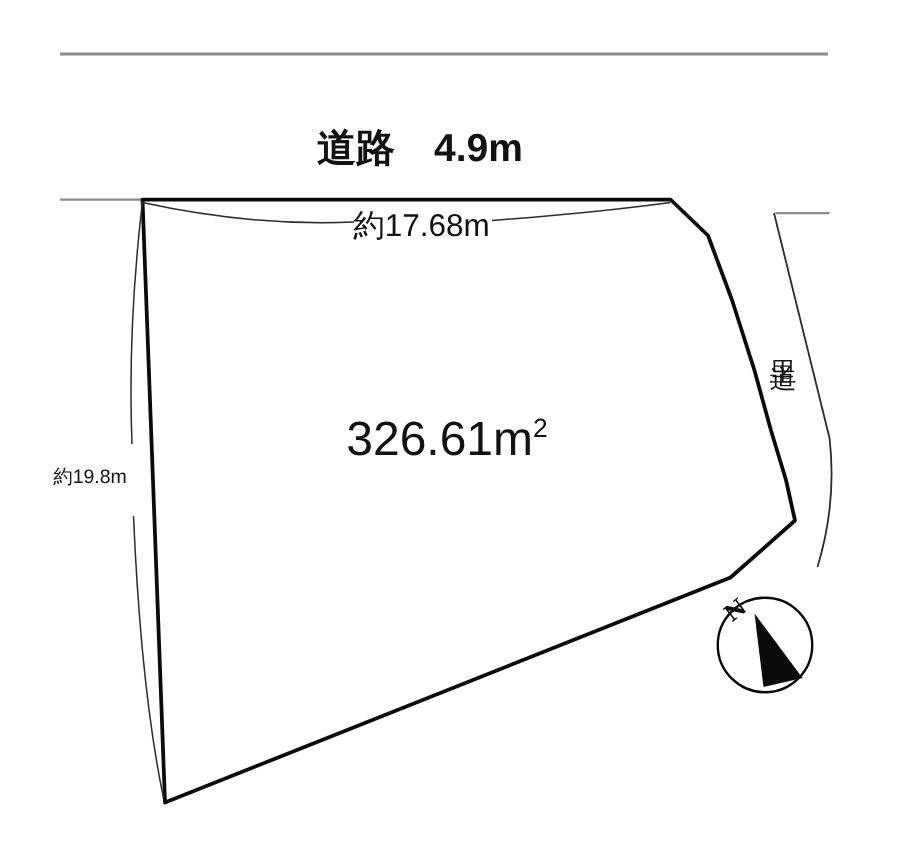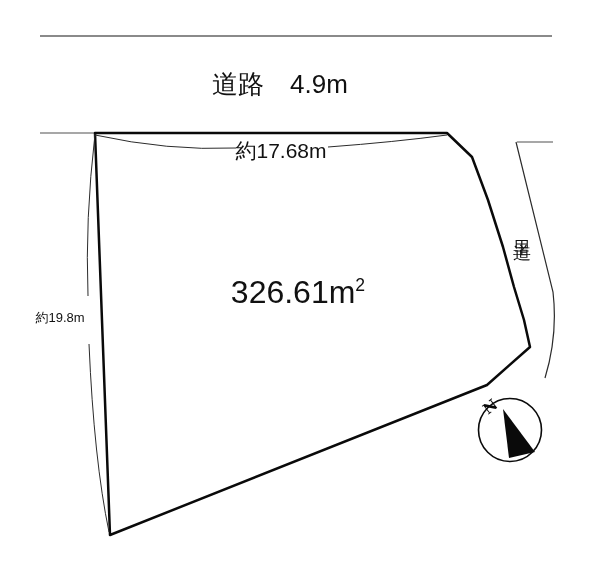--- a/index.html
+++ b/index.html
@@ -22,23 +22,23 @@
   }
   .label {
     position: absolute;
     color: #111111;
     white-space: nowrap;
     line-height: 1;
     transform: translateX(-50%);
   }
   .road-label {
     left: 280px;
-    top: 71px;
+    top: 85px;
     font-size: 26px;
-    font-weight: 400;
+    font-weight: 700;
   }
   .dim-top-label {
     left: 281px;
     top: 140px;
     font-size: 21px;
   }
   .main-label {
     left: 297px;
     top: 192px;
     font-size: 35px;

